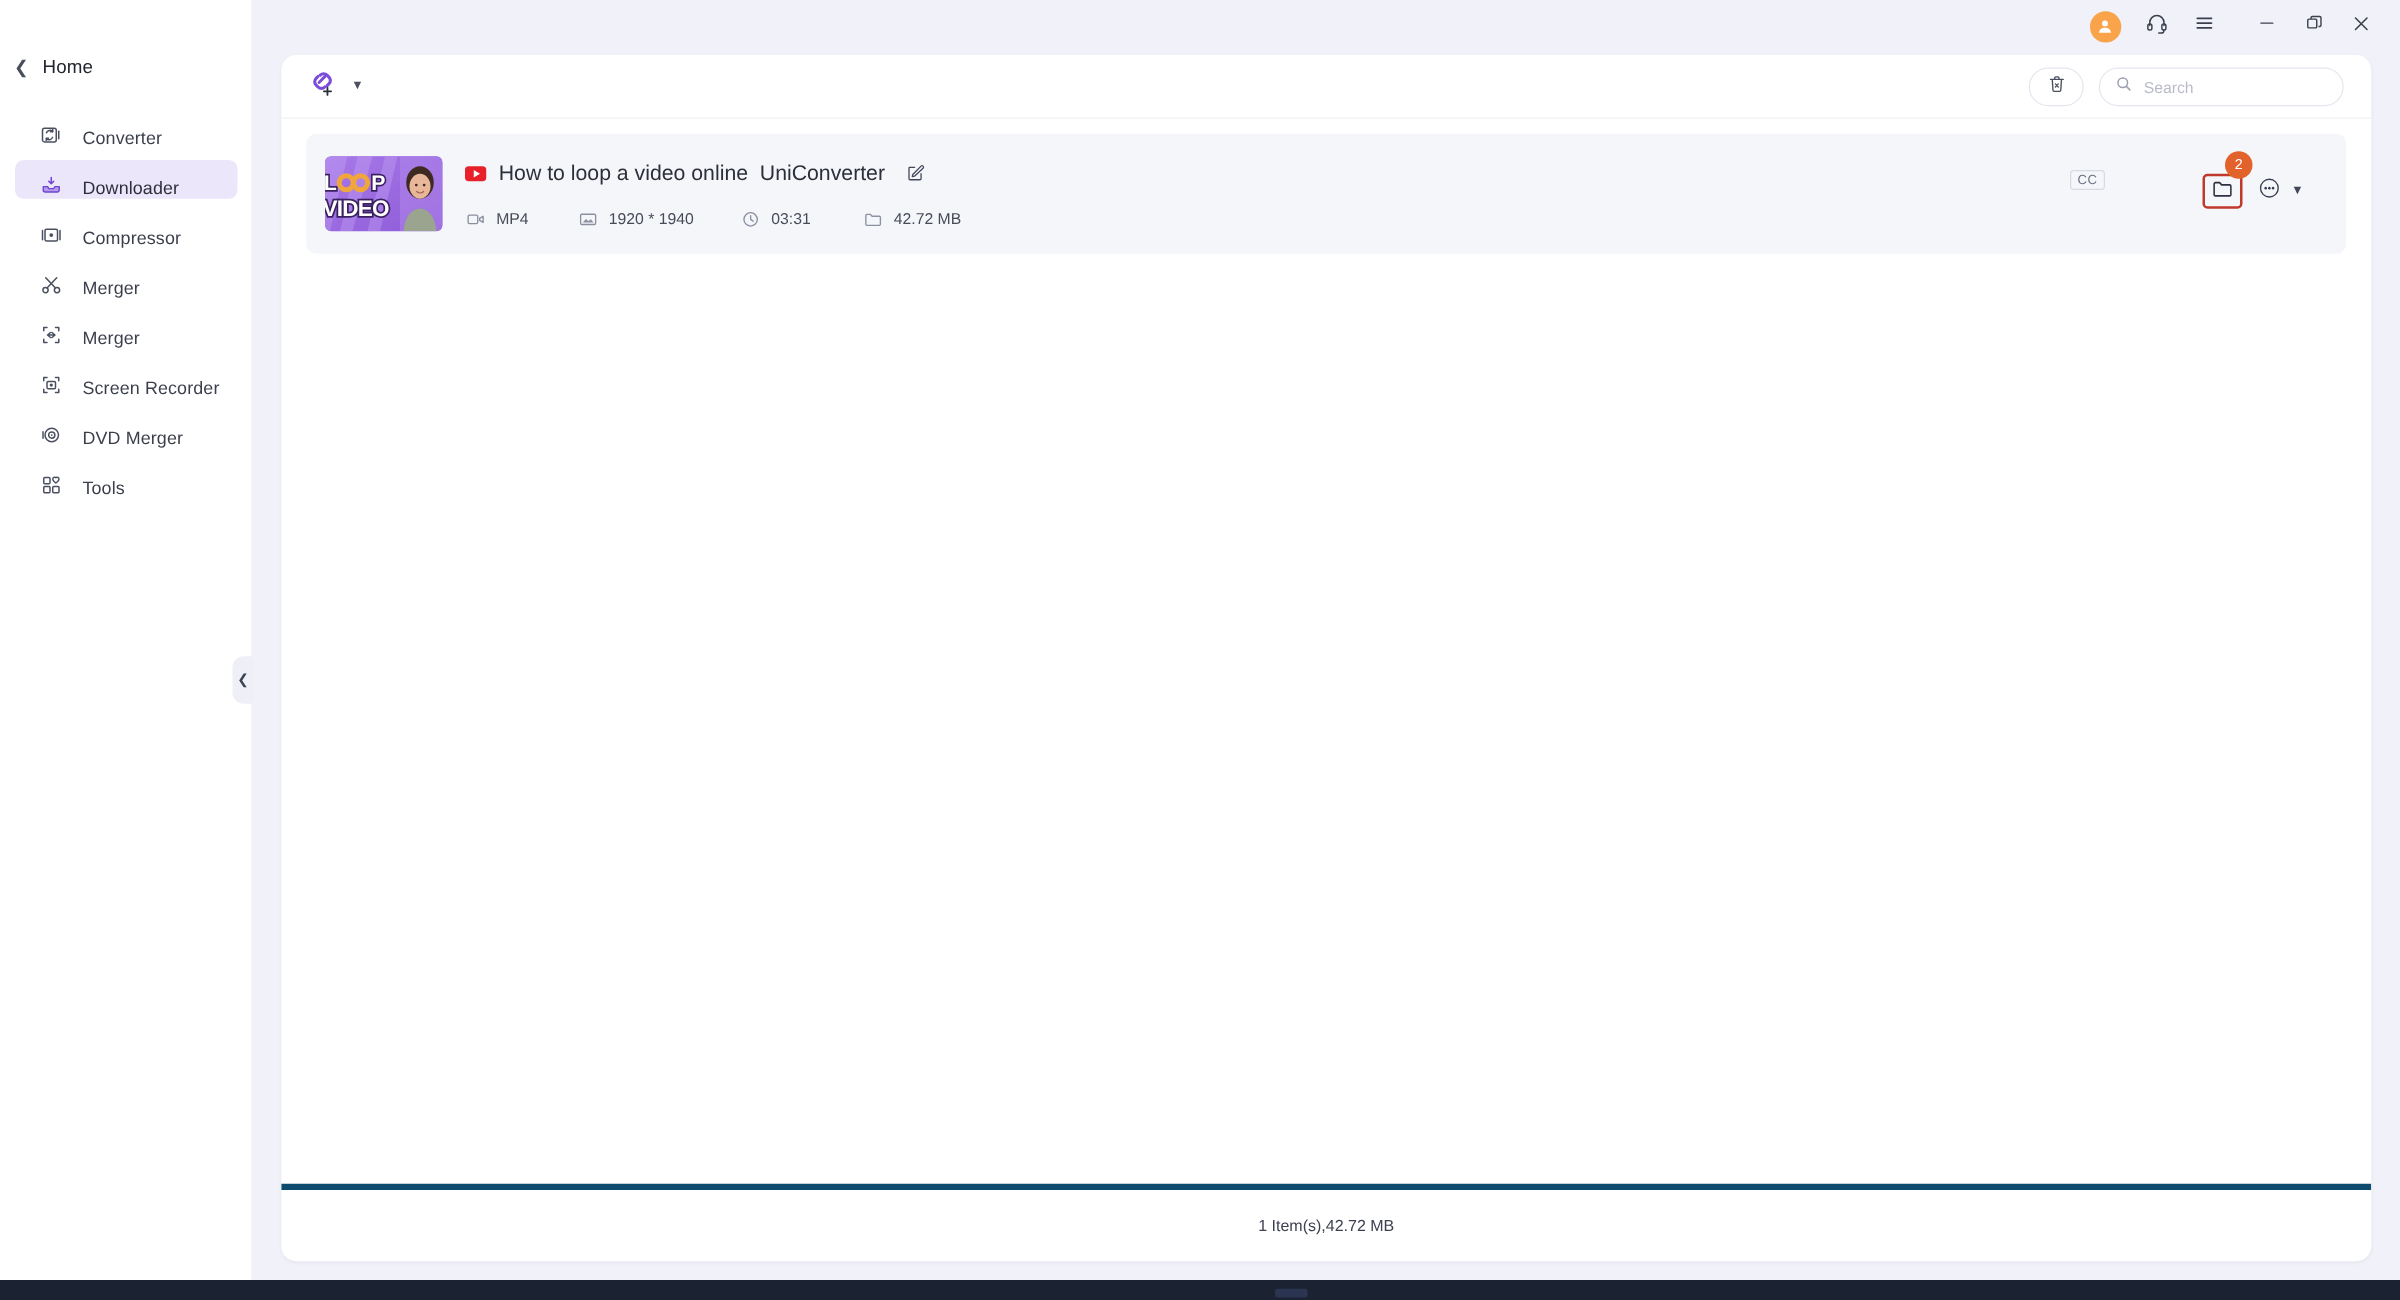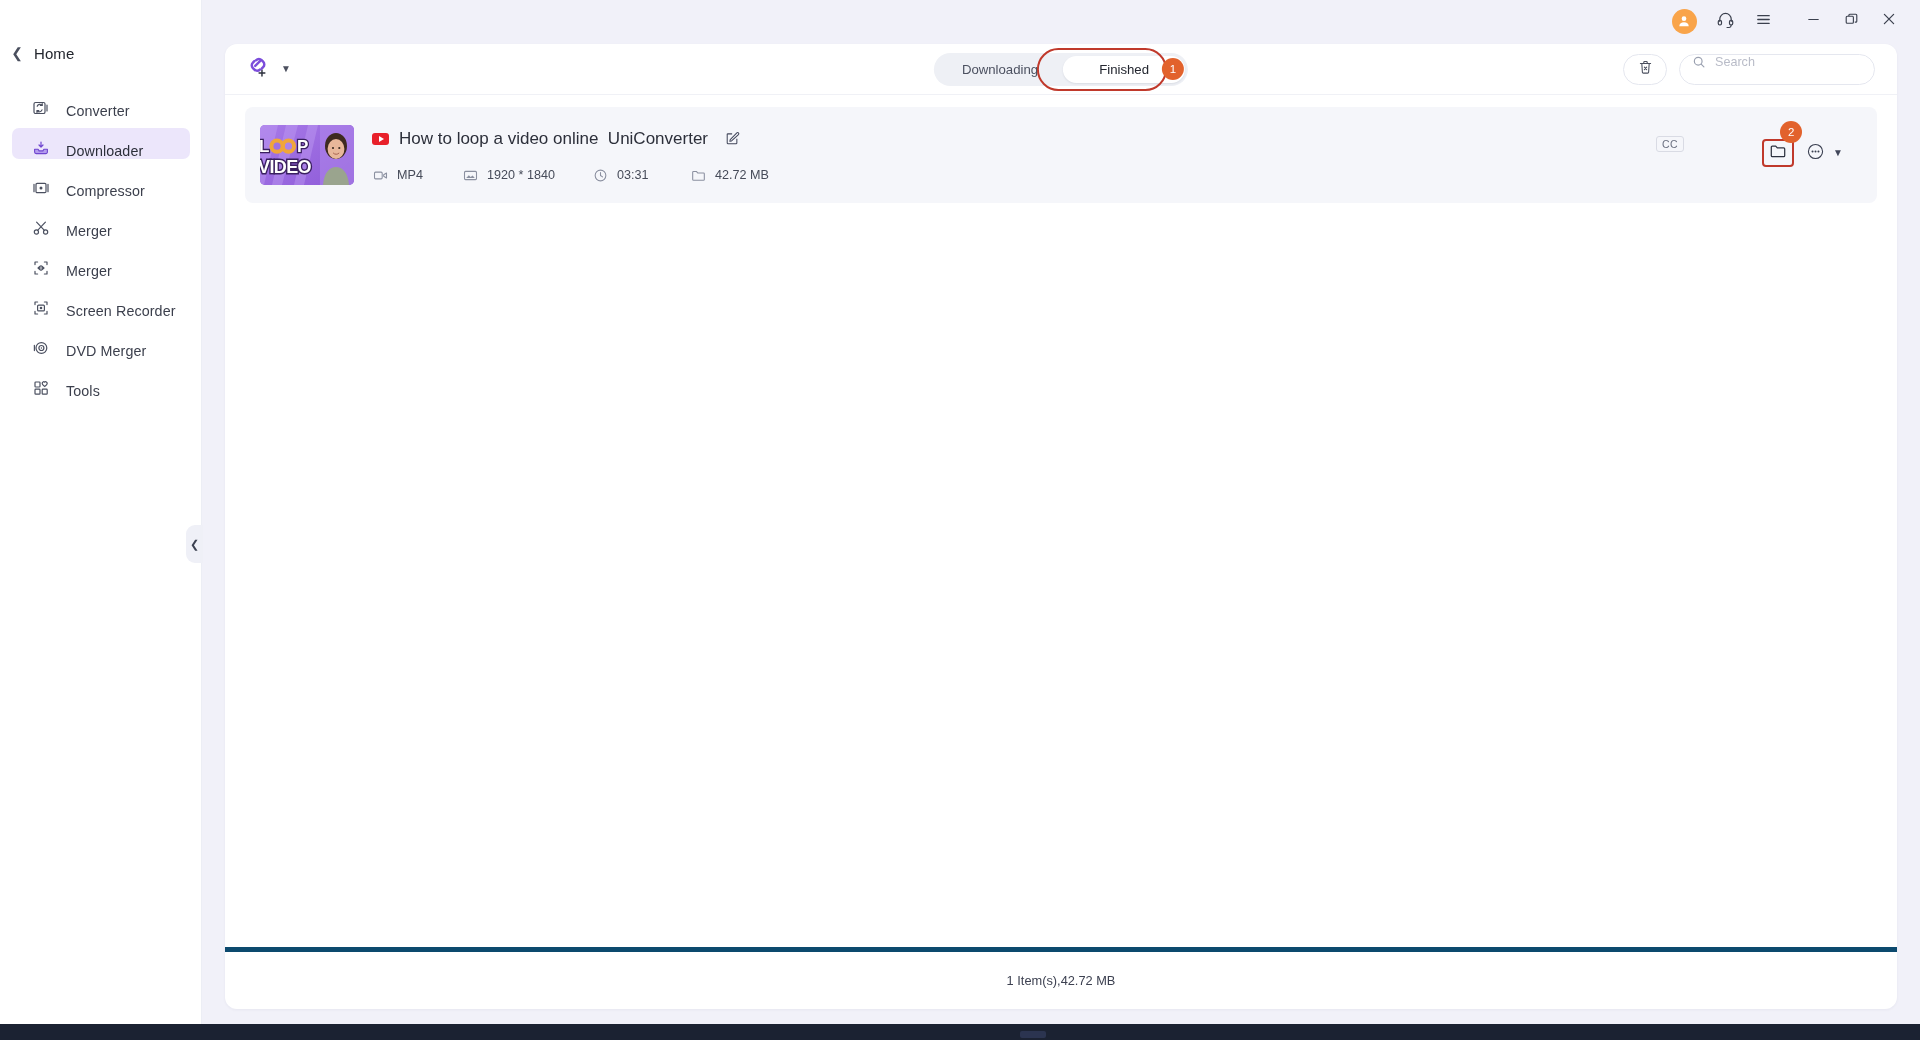--- a/index.html
+++ b/index.html
@@ -169,21 +169,21 @@
     display: flex; align-items: center; gap: 12px;
   }
   .trash-btn {
     width: 44px; height: 31px;
     border: 1px solid #e5e7ef; border-radius: 16px;
     display: flex; align-items: center; justify-content: center;
   }
   .searchbox {
     width: 196px; height: 31px;
     border: 1px solid #e5e7ef; border-radius: 16px;
-    display: flex; align-items: flex-start; padding: 0 12px; gap: 9px;
+    display: flex; align-items: center; padding: 0 12px; gap: 9px;
   }
   .searchbox input {
     border: 0; outline: 0; background: transparent;
     font-family: "Liberation Sans", sans-serif;
     font-size: 12.6px; color: #3b3f4c; width: 140px;
   }
   .searchbox input::placeholder { color: #b9bcc8; }
 
   
   .list { position: relative; height: 852px; }
@@ -448,28 +448,20 @@
           <svg width="27" height="27" viewBox="0 0 28 28" fill="none">
             <path d="M11.6 7.4a3.9 3.9 0 0 1 5.6 0l1.6 1.6a3.9 3.9 0 0 1 0 5.6l-1.5 1.5" stroke="#7c4ddb" stroke-width="2.6" stroke-linecap="round"></path>
             <path d="M15.4 17.2a3.9 3.9 0 0 1-5.6 0l-1.6-1.6a3.9 3.9 0 0 1 0-5.6l1.5-1.5" stroke="#7c4ddb" stroke-width="2.6" stroke-linecap="round"></path>
             <path d="M10.6 13.4l5-5" stroke="#7c4ddb" stroke-width="2.4" stroke-linecap="round"></path>
             <path d="M14.6 20.8h6M17.6 17.8v6" stroke="#2b2f3c" stroke-width="1.5" stroke-linecap="round"></path>
           </svg>
         </span>
         <span class="chev">▼</span>
       </div>
 
-      <div class="tabs">
-        <div class="tab-group">
-          <div class="tab">Downloading</div>
-          <div class="tab sel">Finished</div>
-        </div>
-        <div class="tab-hl"></div>
-        <div class="tab-badge">1</div>
-      </div>
 
       <div class="tool-right">
         <div class="trash-btn">
           <span>
             <svg width="17" height="17" viewBox="0 0 18 18" fill="none" stroke="#4a4f5e" stroke-width="1.15">
               <path d="M3.6 4.8h10.8M7.2 4.6V3.5a.9.9 0 0 1 .9-.9h1.8a.9.9 0 0 1 .9.9v1.1" stroke-linecap="round"></path>
               <path d="M5.1 4.8 5.7 14a1 1 0 0 0 1 .95h4.6a1 1 0 0 0 1-.95l.6-9.2" stroke-linejoin="round"></path>
               <path d="M7.8 8.6l2.4 2.6M10.2 8.6l-2.4 2.6" stroke-linecap="round"></path>
             </svg>
           </span>
@@ -554,21 +546,21 @@
               <span class="meta-text">MP4</span>
             </div>
 
             <div class="meta-cell m1">
               <span class="mi">
                 <svg width="15" height="15" viewBox="0 0 16 16" fill="none" stroke="#8b90a0" stroke-width="1.15">
                   <rect x="1.6" y="3.6" width="12.8" height="8.8" rx="1.1"></rect>
                   <path d="M3.4 10.6 6.2 7.6l2 2.1 2-1.8 2.4 2.7Z" fill="#8b90a0" stroke="none"></path>
                 </svg>
               </span>
-              <span class="meta-text">1920 * 1840</span>
+              <span class="meta-text">1920 * 1940</span>
             </div>
 
             <div class="meta-cell m2">
               <span class="mi">
                 <svg width="15" height="15" viewBox="0 0 16 16" fill="none" stroke="#8b90a0" stroke-width="1.15">
                   <circle cx="8" cy="8" r="5.7"></circle>
                   <path d="M8 4.9V8l2.2 1.5" stroke-linecap="round" stroke-linejoin="round"></path>
                 </svg>
               </span>
               <span class="meta-text">03:31</span>

